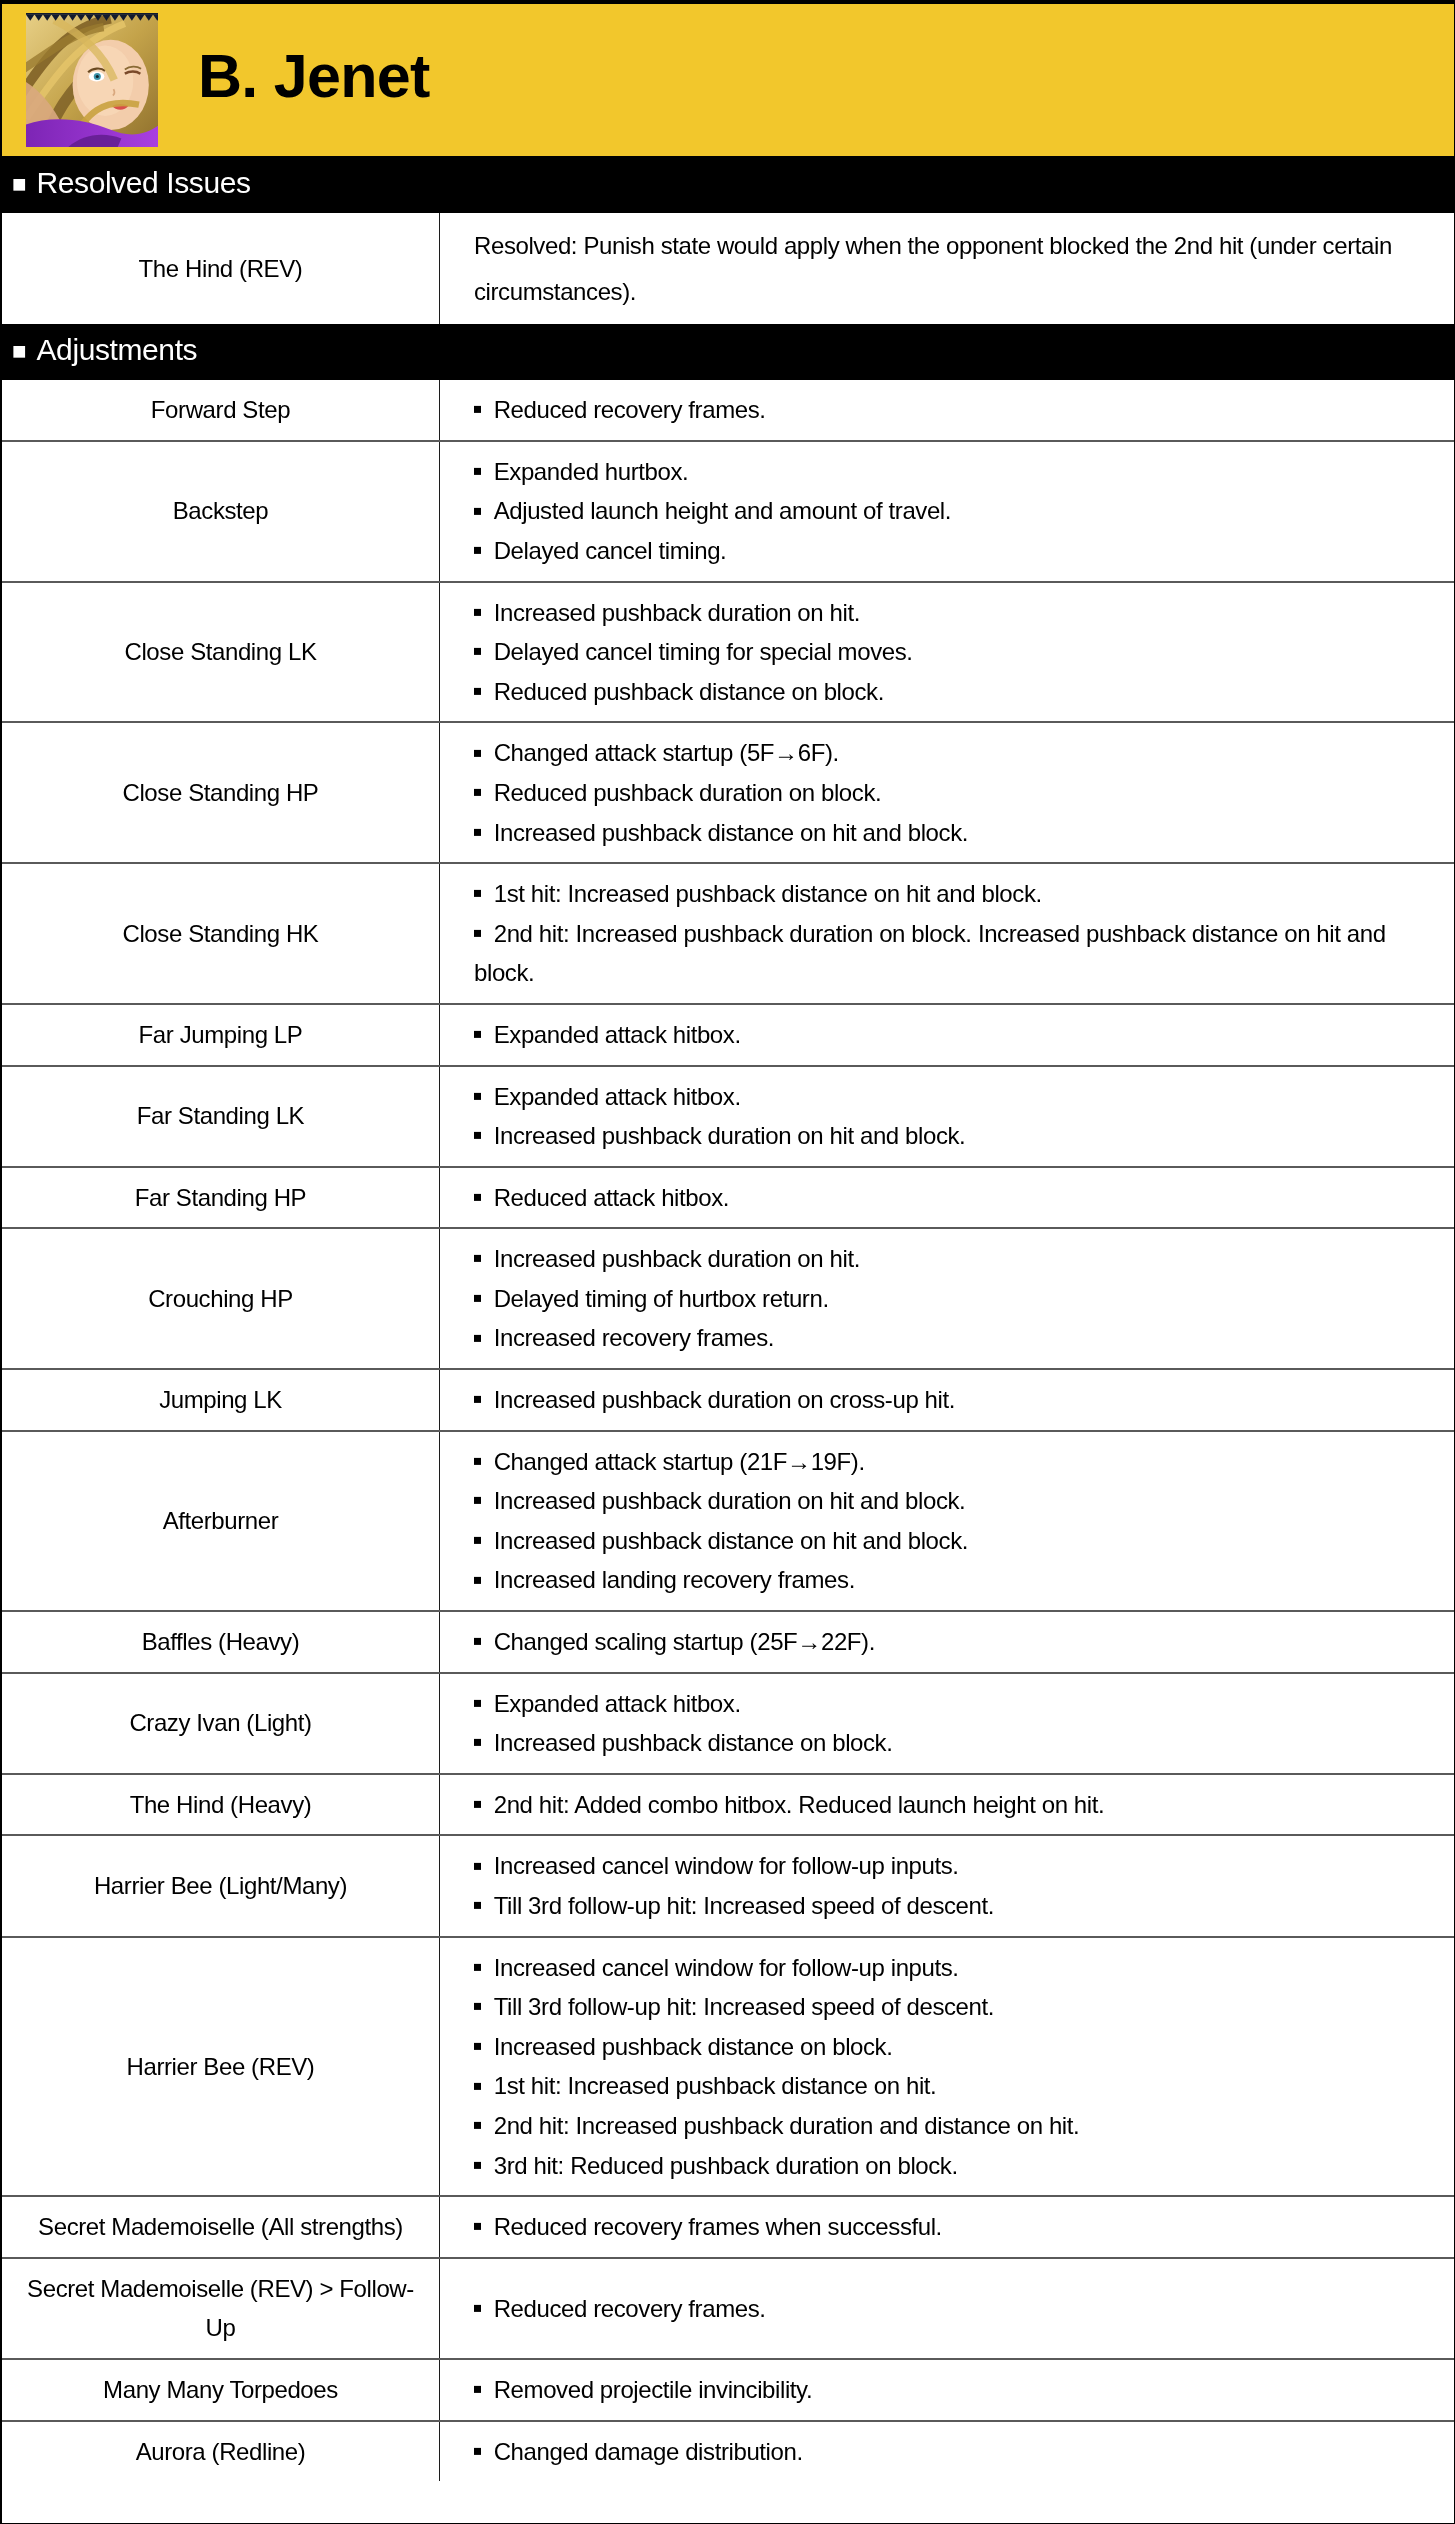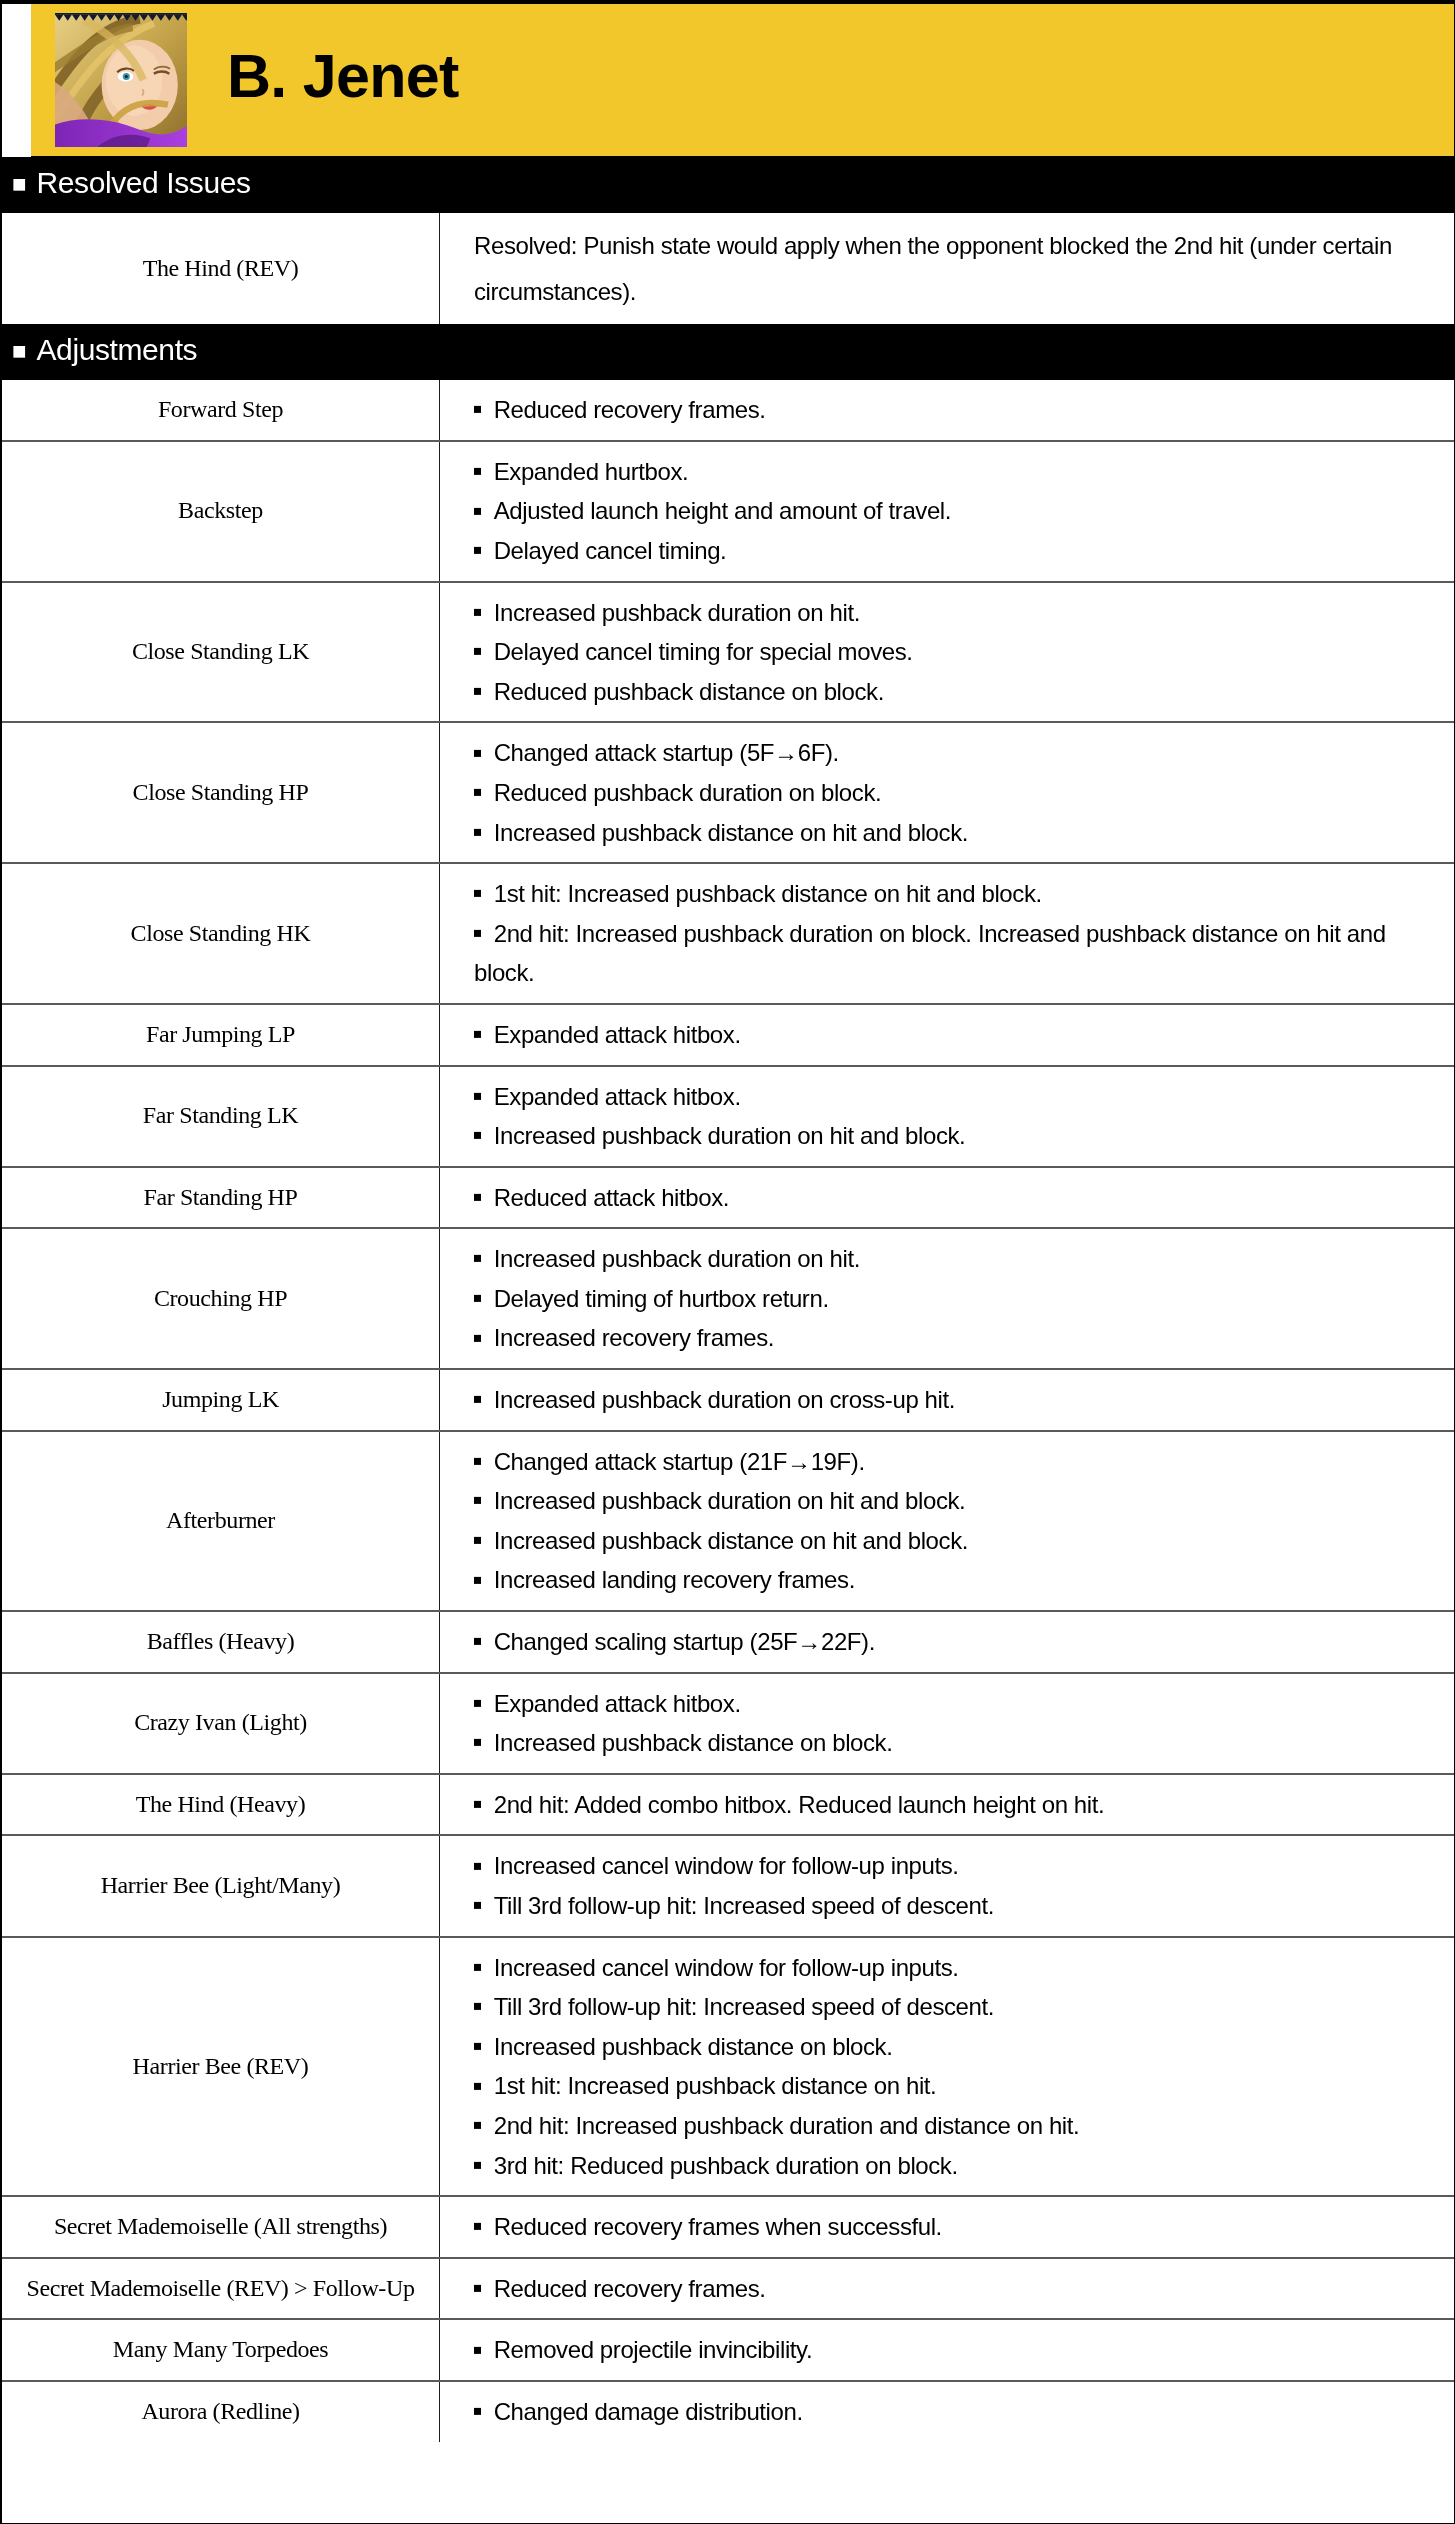--- a/index.html
+++ b/index.html
@@ -16,21 +16,20 @@
     border-top-width: 4.2px;
     background: #ffffff;
     overflow: hidden;
   }
   
   .header {
     position: relative;
     height: 153px;
     background: var(--header-bg, #F2C72C);
     border-bottom: 1.4px solid #000;
-    margin-left: 29px;
   }
   .portrait {
     position: absolute;
     left: 24px; top: 8.5px;
     width: 132px; height: 134px;
     overflow: hidden;
   }
   .portrait svg { display: block; width: 100%; height: 100%; }
   .char-title {
     position: absolute;
@@ -70,21 +69,20 @@
     flex: 0 0 438px;
     border-right: 1.4px solid #1c1c1c;
     display: flex;
     align-items: center;
     justify-content: center;
     text-align: center;
     padding: 10px 21px;
     font-size: 24px;
     line-height: 1.65;
     letter-spacing: -0.4px;
-    font-family: Liberation Serif, serif;
   }
   .cell-right {
     flex: 1 1 auto;
     display: flex;
     flex-direction: column;
     justify-content: center;
     padding: 10px 60px 10px 34px;
     font-size: 24px;
     line-height: 1.65;
     letter-spacing: -0.4px;

